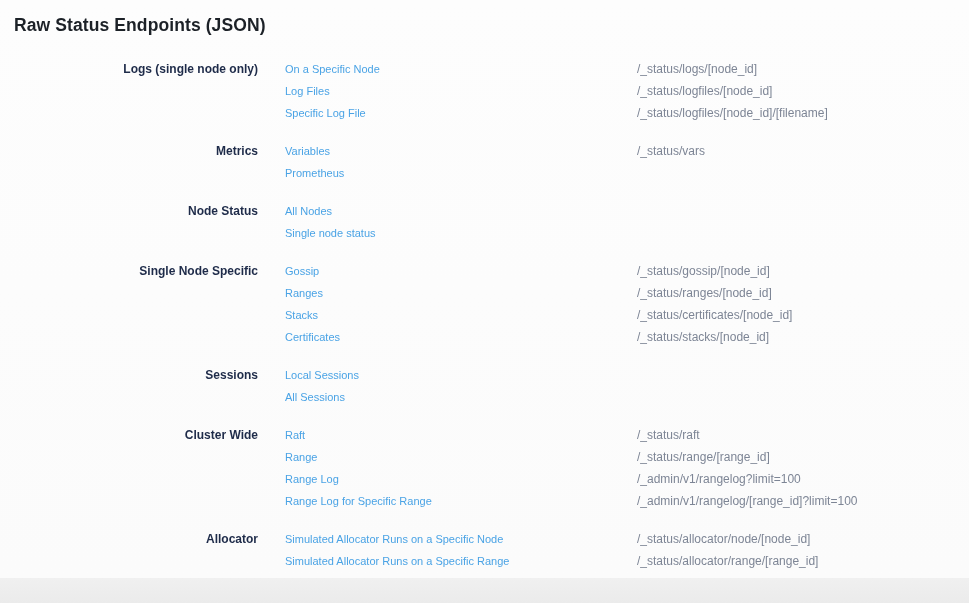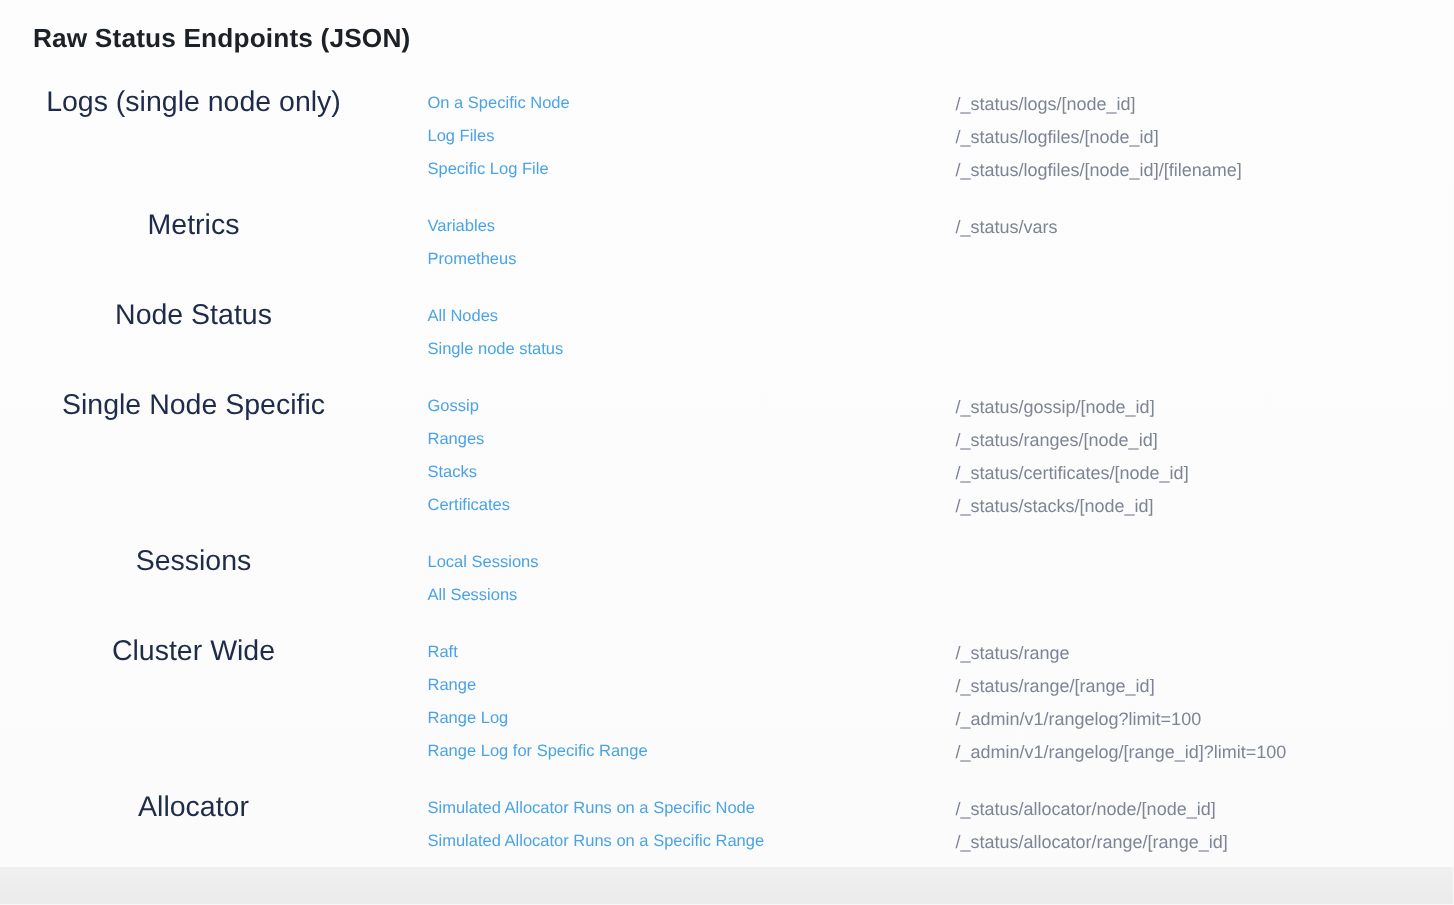--- a/index.html
+++ b/index.html
@@ -13,43 +13,44 @@
     height: 603px;
     background: #fcfcfc;
     overflow: hidden;
   }
   .content {
     height: 578px;
     background: linear-gradient(180deg, #fdfdfd 0%, #fbfbfb 100%);
   }
   .page-title {
     margin: 0;
-    padding: 13px 0 0 22px;
+    padding: 13px 0 0 14px;
     font-size: 17.5px;
     line-height: 24px;
     font-weight: 700;
     letter-spacing: 0.1px;
     color: #1c2127;
   }
   .sections {
     margin-top: 21px;
   }
   .section {
     display: flex;
     align-items: flex-start;
     margin-bottom: 16px;
   }
   .section:last-child { margin-bottom: 0; }
   .cat {
     width: 258px;
-    text-align: center;
-    font-size: 19px;
+    text-align: right;
+    font-size: 12px;
     line-height: 22px;
     color: #1e2b49;
     flex: none;
+    font-weight: bold;
   }
   .links {
     margin-left: 27px;
     width: 352px;
     flex: none;
   }
   .lnk {
     display: block;
     font-size: 11px;
     line-height: 22px;
@@ -137,21 +138,21 @@
 
       <div class="section">
         <div class="cat">Cluster Wide</div>
         <div class="links">
           <a class="lnk">Raft</a>
           <a class="lnk">Range</a>
           <a class="lnk">Range Log</a>
           <a class="lnk">Range Log for Specific Range</a>
         </div>
         <div class="urls">
-          <div class="url">/_status/range</div>
+          <div class="url">/_status/raft</div>
           <div class="url">/_status/range/[range_id]</div>
           <div class="url">/_admin/v1/rangelog?limit=100</div>
           <div class="url">/_admin/v1/rangelog/[range_id]?limit=100</div>
         </div>
       </div>
 
       <div class="section">
         <div class="cat">Allocator</div>
         <div class="links">
           <a class="lnk">Simulated Allocator Runs on a Specific Node</a>

